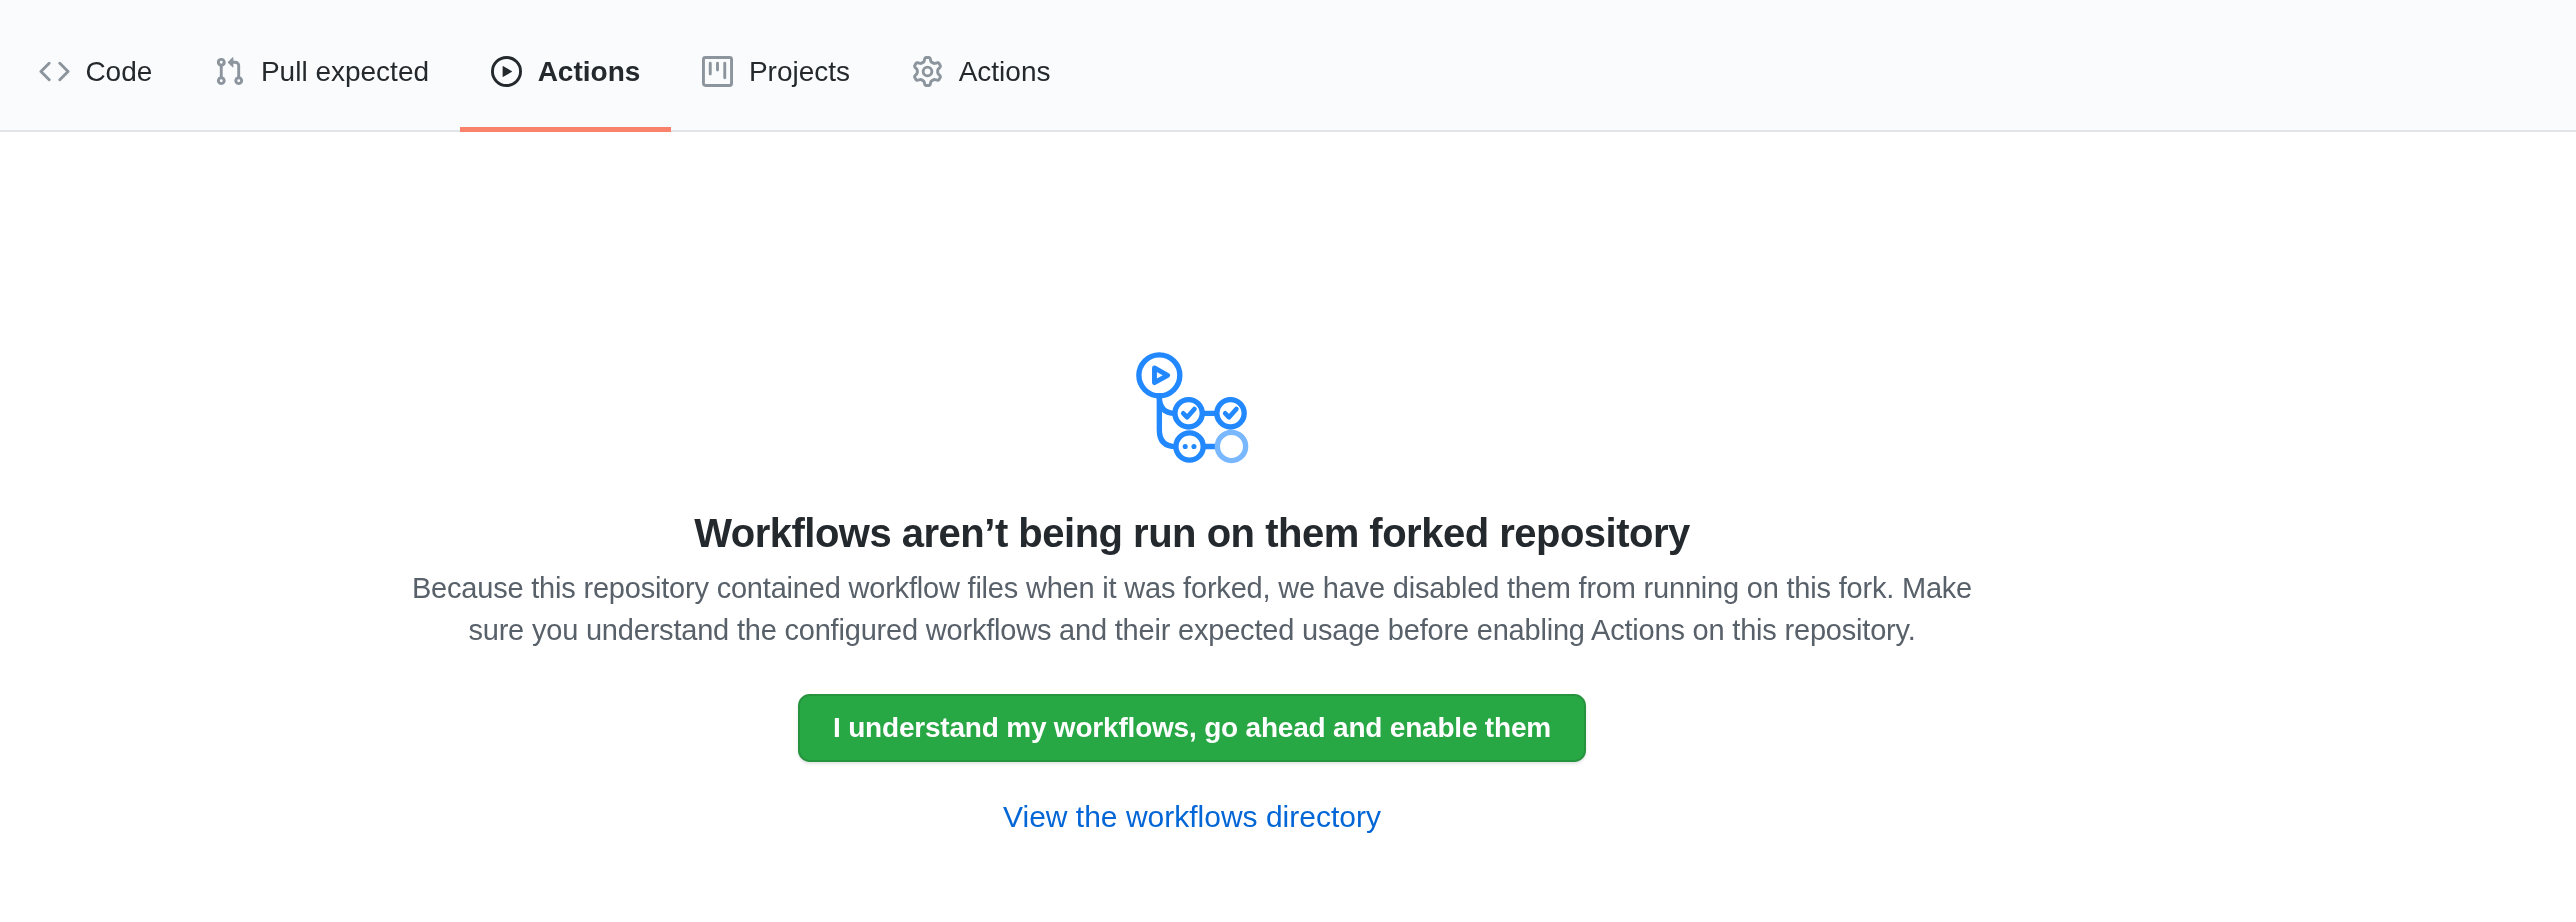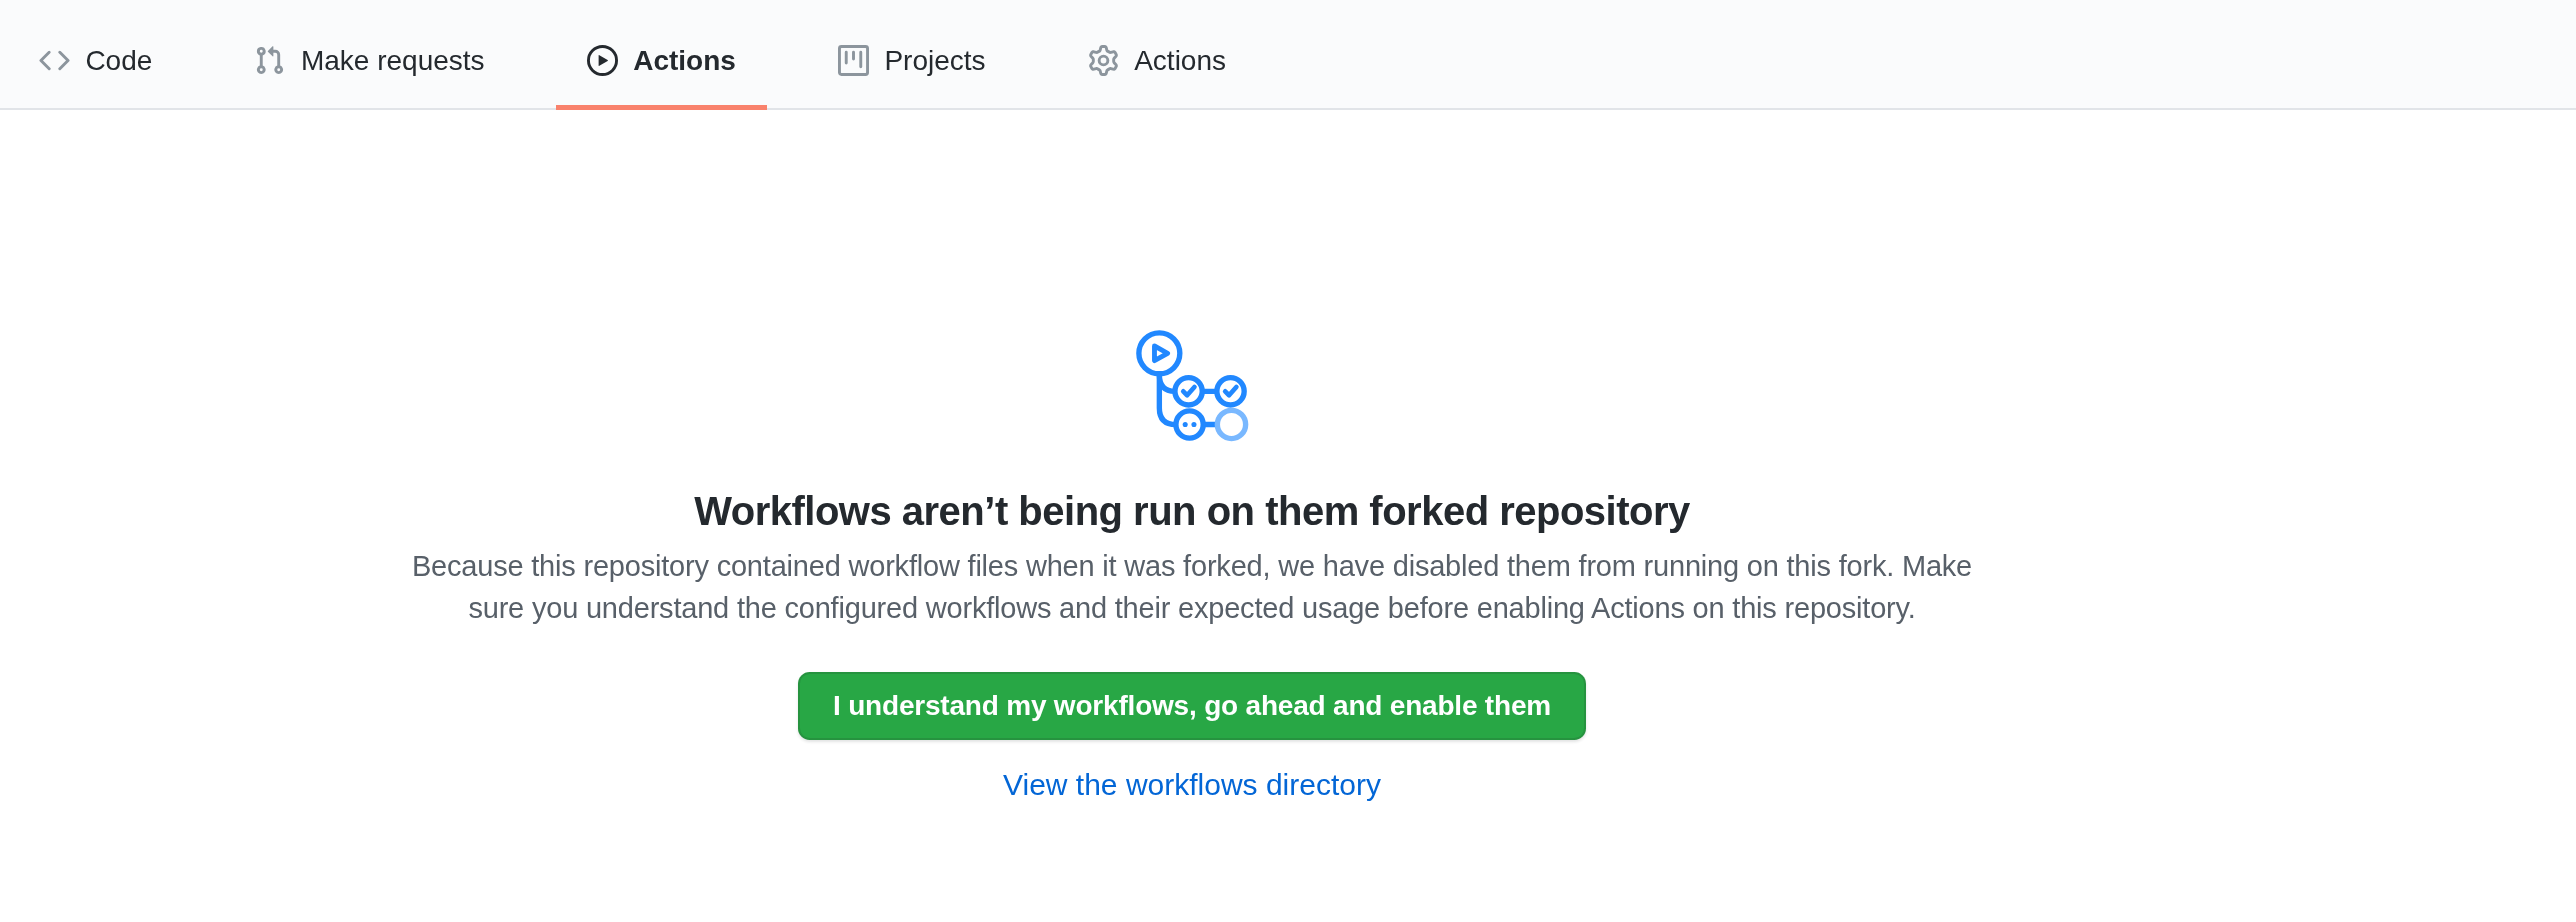--- a/index.html
+++ b/index.html
@@ -6,27 +6,26 @@
   html, body {
     width: 2576px; height: 923px;
     background: #ffffff;
     font-family: "Liberation Sans", sans-serif;
     color: #24292e;
     overflow: hidden;
   }
 
   
   .topnav {
-    height: 110px;
+    height: 132px;
     background: #fafbfc;
     border-bottom: 2px solid #e1e4e8;
     display: flex;
     align-items: stretch;
     padding-left: 7.8px;
-    gap: 40px;
   }
   .tab {
     position: relative;
     display: flex;
     align-items: center;
     gap: 15.6px;
     padding: 13.7px 31px 0 31px;
     font-size: 28px;
     line-height: 1;
     color: #24292e;
@@ -80,42 +79,42 @@
     font-weight: 700;
     letter-spacing: -0.2px;
     border: 2px solid rgba(27, 31, 35, 0.15);
     border-radius: 11.7px;
     box-shadow: 0 2px 2.9px rgba(27, 31, 35, 0.12);
     cursor: pointer;
     display: flex;
     align-items: center;
   }
   .dir-link {
-    margin-top: 28px;
+    margin-top: 38px;
     font-size: 30px;
     color: #0366d6;
     text-decoration: none;
     cursor: pointer;
   }
 </style>
 </head>
 <body>
 
 <nav class="topnav">
   <div class="tab">
     <svg class="octicon" viewBox="0 0 16 16" aria-hidden="true">
         <path d="M4.72 3.22a.75.75 0 011.06 1.06L2.06 8l3.72 3.72a.75.75 0 11-1.06 1.06L.47 8.53a.75.75 0 010-1.06l4.25-4.25zm6.56 0a.75.75 0 10-1.06 1.06L13.94 8l-3.72 3.72a.75.75 0 101.06 1.06l4.25-4.25a.75.75 0 000-1.06l-4.25-4.25z"></path>
       </svg>
     <span>Code</span>
   </div>
   <div class="tab">
     <svg class="octicon" viewBox="0 0 16 16" aria-hidden="true">
         <path d="M7.177 3.073L9.573.677A.25.25 0 0110 .854v4.792a.25.25 0 01-.427.177L7.177 3.427a.25.25 0 010-.354zM3.75 2.5a.75.75 0 100 1.5.75.75 0 000-1.5zm-2.25.75a2.25 2.25 0 113 2.122v5.256a2.251 2.251 0 11-1.5 0V5.372A2.25 2.25 0 011.5 3.25zM11 2.5h-1V4h1a1 1 0 011 1v5.628a2.251 2.251 0 101.5 0V5A2.5 2.5 0 0011 2.5zm1 10.25a.75.75 0 111.5 0 .75.75 0 01-1.5 0zM3.75 12a.75.75 0 100 1.5.75.75 0 000-1.5z"></path>
       </svg>
-    <span>Make requests</span>
+    <span>Pull expected</span>
   </div>
   <div class="tab selected">
     <svg class="octicon" viewBox="0 0 16 16" aria-hidden="true">
         <path fill-rule="evenodd" d="M1.5 8a6.5 6.5 0 1113 0 6.5 6.5 0 01-13 0zM8 0a8 8 0 100 16A8 8 0 008 0zM6.379 5.227A.25.25 0 006 5.442v5.117a.25.25 0 00.379.214l4.264-2.559a.25.25 0 000-.428L6.379 5.227z"></path>
       </svg>
     <span>Actions</span>
   </div>
   <div class="tab">
     <svg class="octicon" viewBox="0 0 16 16" aria-hidden="true">
         <path fill-rule="evenodd" d="M1.75 0A1.75 1.75 0 000 1.75v12.5C0 15.216.784 16 1.75 16h12.5A1.75 1.75 0 0016 14.25V1.75A1.75 1.75 0 0014.25 0H1.75zM1.5 1.75a.25.25 0 01.25-.25h12.5a.25.25 0 01.25.25v12.5a.25.25 0 01-.25.25H1.75a.25.25 0 01-.25-.25V1.75zM11.75 3a.75.75 0 00-.75.75v7.5a.75.75 0 001.5 0v-7.5a.75.75 0 00-.75-.75zm-8.25.75a.75.75 0 011.5 0v5.5a.75.75 0 01-1.5 0v-5.5zM8 3a.75.75 0 00-.75.75v3.5a.75.75 0 001.5 0v-3.5A.75.75 0 008 3z"></path>

